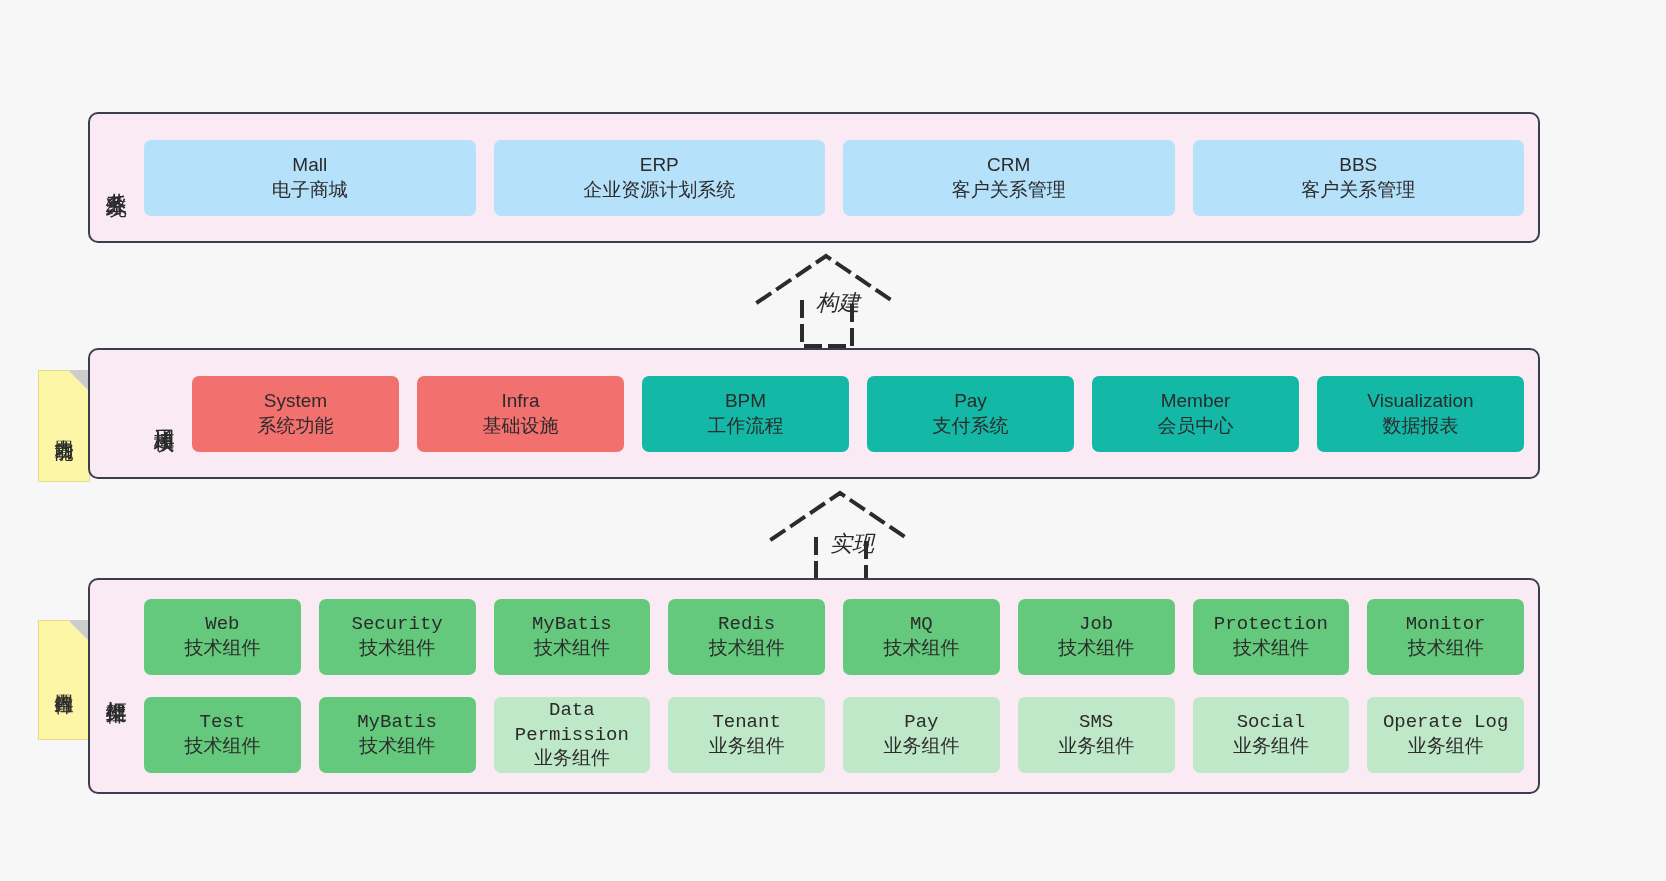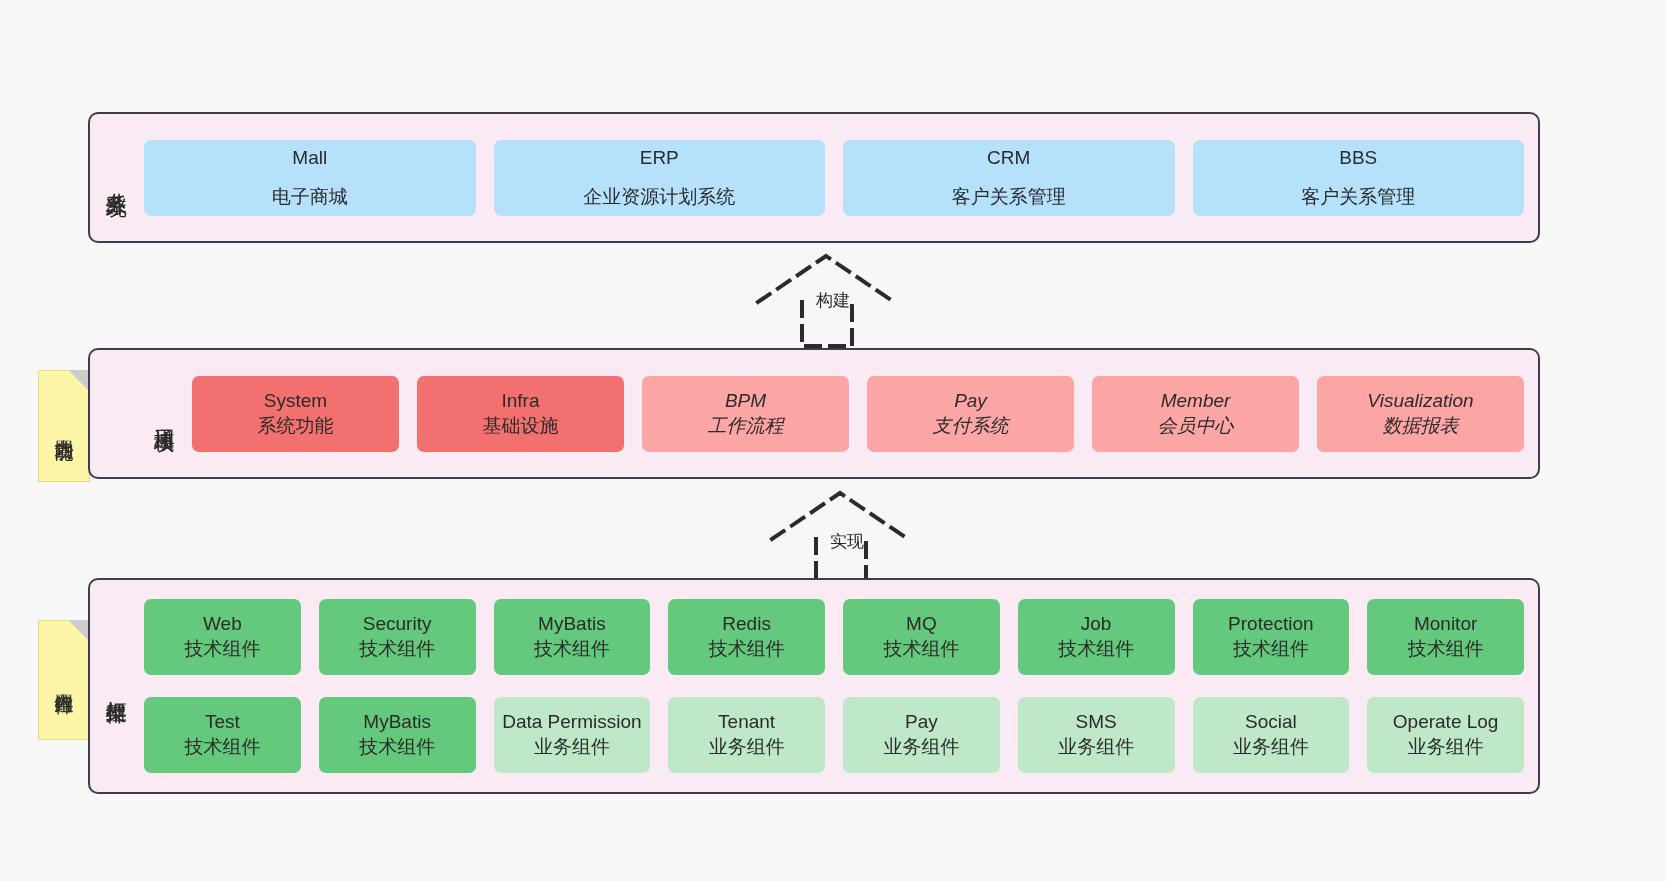--- a/index.html
+++ b/index.html
@@ -64,36 +64,36 @@
     text-align: center;
     font-size: 19px;
     line-height: 1.30;
     color: #2b2b2b;
     padding: 6px 4px;
   }
   .cell .l1 { display: block; }
   .cell .l2 { display: block; }
 
   
-  .c-blue       { background: #b6e1fb; justify-content: space-between; }
+  .c-blue       { background: #b6e1fb; }
   .c-red        { background: #f2706e; }
-  .c-pink       { background: #fca5a5; font-style: italic; }
+  .c-pink       { background: #14b8a6; }
   .c-green      { background: #64c97c; }
   .c-lightgreen { background: #bfe8c8; }
 
   
   #layer-business  { left: 88px;  top: 112px; width: 1452px; height: 131px; }
   #layer-business .layer-body { padding-top: 0; }
   #layer-business .cell { height: 76px; }
 
   #layer-common    { left: 88px;  top: 348px; width: 1452px; height: 131px; padding-left: 48px; }
   #layer-common .cell { height: 76px; }
 
   #layer-framework { left: 88px;  top: 578px; width: 1452px; height: 216px; }
-  #layer-framework .layer-body { gap: 22px; }
+  #layer-framework .layer-body { gap: 22px; font-family: Liberation Mono, monospace; }
   #layer-framework .cell { height: 76px; }
 
   
   .note {
     position: absolute;
     width: 52px;
     background: #fcf6a6;
     border: 1px solid #e3dc86;
     display: flex;
     align-items: center;
@@ -123,24 +123,25 @@
     clip-path: polygon(0 0, 100% 0, 100% 100%);
   }
   #note-common    { left: 38px; top: 370px; height: 112px; }
   #note-framework { left: 38px; top: 620px; height: 120px; }
 
   
   .connector { position: absolute; }
   .connector svg { display: block; overflow: visible; }
   .conn-label {
     position: absolute;
-    font-size: 17px;
+    font-size: 22px;
     color: #2b2b2b;
     white-space: nowrap;
     line-height: 1;
+    font-style: italic;
   }
   #conn-build { left: 752px; top: 250px; width: 180px; height: 100px; }
   #conn-build .conn-label { left: 64px; top: 42px; }
   #conn-impl  { left: 766px; top: 487px; width: 180px; height: 100px; }
   #conn-impl  .conn-label { left: 64px; top: 46px; }
 </style>
 </head>
 <body>
 
 <div id="canvas">

